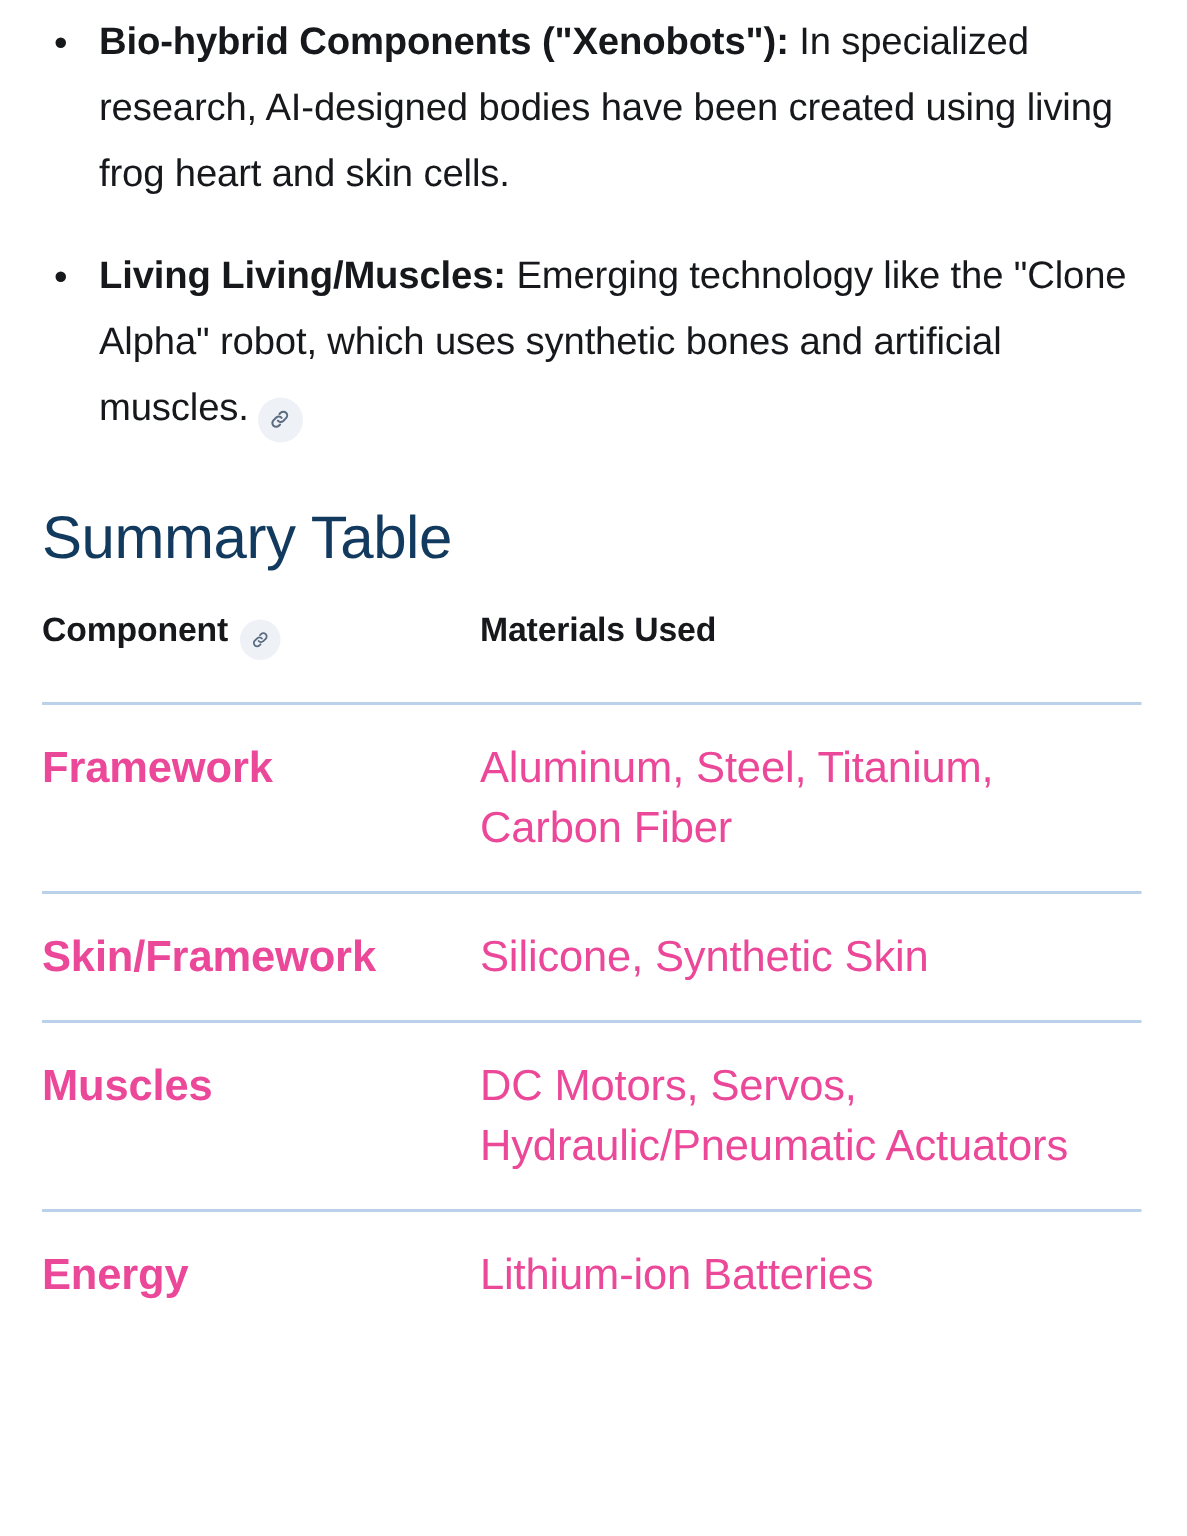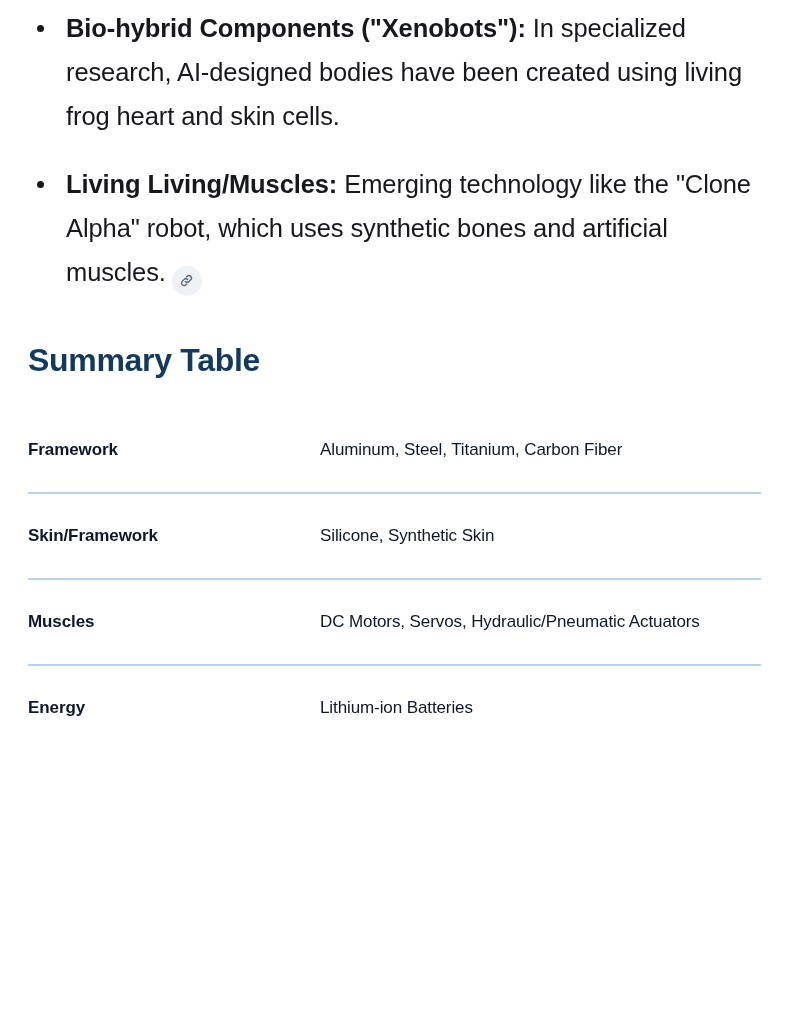--- a/index.html
+++ b/index.html
@@ -71,23 +71,23 @@
   }
   .link-chip.small {
     width: 27px;
     height: 27px;
     vertical-align: -6px;
     margin-left: 8px;
   }
 
   
   h2.section-title {
-    font-size: 32px;
+    font-size: 40px;
     line-height: 40px;
-    font-weight: bold;
+    font-weight: normal;
     color: #123a5e;
     margin: 44px 0 28px 0;
     letter-spacing: -0.3px;
   }
 
   
   table.summary {
     width: 733px;
     border-collapse: collapse;
     table-layout: fixed;
@@ -104,23 +104,23 @@
     vertical-align: top;
     letter-spacing: -0.1px;
   }
   table.summary th.col2 {
     padding-left: 30px;
   }
   table.summary tr.header-row th {
     border-bottom: 2px solid #b9d2ea;
   }
   table.summary td {
-    font-size: 17px;
+    font-size: 29px;
     line-height: 40px;
-    color: #0f172a;
+    color: #ec4899;
     padding: 22px 0 22px 0;
     vertical-align: top;
     border-bottom: 2px solid #b9d2ea;
     letter-spacing: -0.1px;
   }
   table.summary td.cell-label {
     font-weight: bold;
     padding-right: 18px;
   }
   table.summary td.cell-value {
@@ -152,20 +152,29 @@
     </ul>
 
     <h2 class="section-title">Summary Table</h2>
 
     <table class="summary">
       <colgroup>
           <col class="c1">
           <col class="c2">
         </colgroup>
       <tbody>
+        <tr class="header-row">
+          <th class="col1"><span>Component</span><span class="link-chip small">
+                <svg width="13" height="13" viewBox="0 0 24 24" fill="none" stroke="#5a6b82" stroke-width="2.2" stroke-linecap="round" stroke-linejoin="round">
+                  <path d="M10 13.5a4 4 0 0 0 5.7.3l3-3a4 4 0 0 0-5.7-5.7l-1.3 1.3"></path>
+                  <path d="M14 10.5a4 4 0 0 0-5.7-.3l-3 3a4 4 0 0 0 5.7 5.7l1.3-1.3"></path>
+                </svg>
+              </span></th>
+          <th class="col2">Materials Used</th>
+        </tr>
         <tr>
           <td class="cell-label">Framework</td>
           <td class="cell-value">Aluminum, Steel, Titanium, Carbon Fiber</td>
         </tr>
         <tr>
           <td class="cell-label">Skin/Framework</td>
           <td class="cell-value">Silicone, Synthetic Skin</td>
         </tr>
         <tr>
           <td class="cell-label">Muscles</td>

